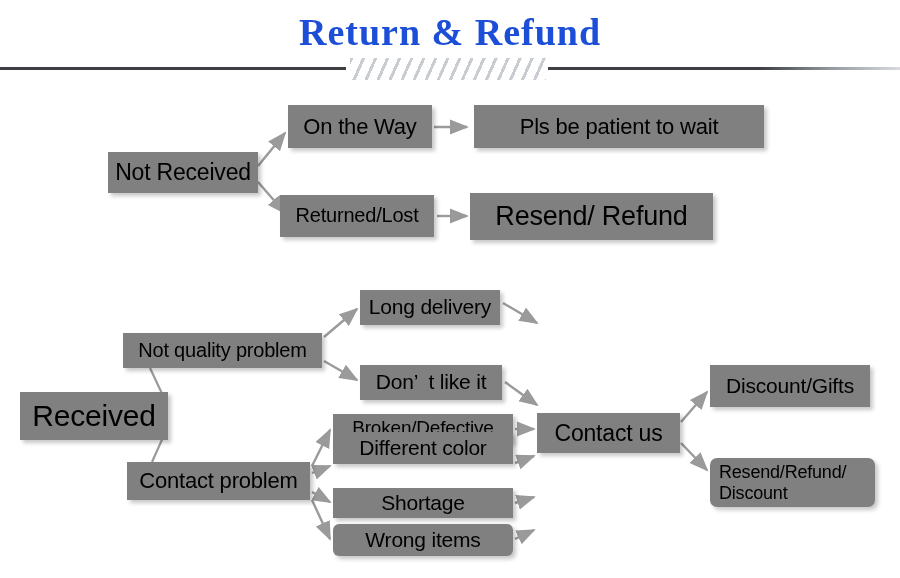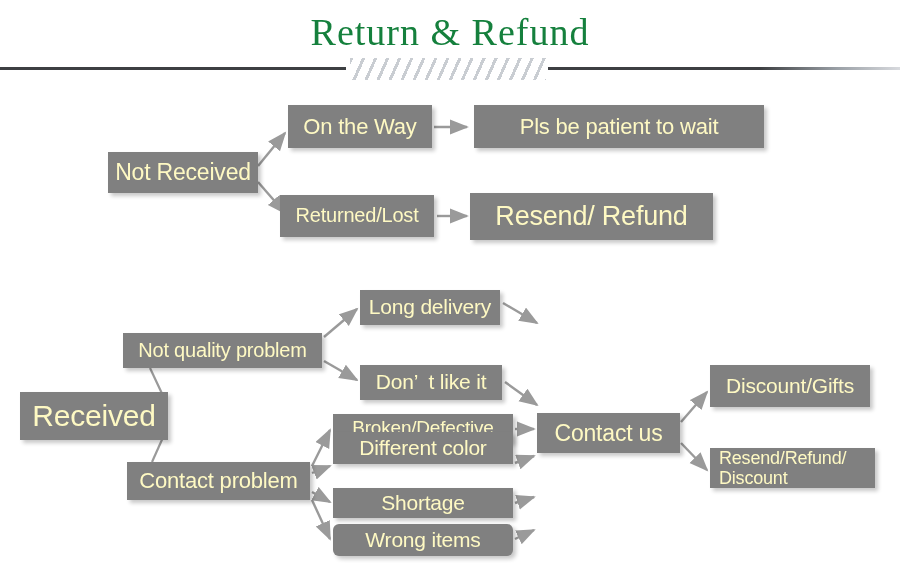--- a/index.html
+++ b/index.html
@@ -22,22 +22,22 @@
     left: 0; top: 0;
     width: 900px; height: 88px;
   }
   #page-title {
     position: absolute;
     left: 0; top: 10px;
     width: 900px;
     text-align: center;
     font-family: "Liberation Serif", "DejaVu Serif", serif;
     font-size: 38px;
-    font-weight: 400;
-    color: #15803d;
+    font-weight: 700;
+    color: #1d4ed8;
     letter-spacing: 1px;
   }
   .divider-line {
     position: absolute;
     top: 67px;
     height: 3px;
     background: #3d3f42;
   }
   #divider-left  { left: 0px;   width: 346px; }
   #divider-right { left: 548px; width: 352px; }
@@ -66,21 +66,21 @@
   #arrow-layer {
     position: absolute;
     left: 0; top: 0;
     width: 900px; height: 578px;
     pointer-events: none;
   }
 
   .node {
     position: absolute;
     background: #808080;
-    color: #fef9c3;
+    color: #000000;
     box-sizing: border-box;
     display: flex;
     align-items: center;
     justify-content: center;
     padding: 0 6px;
     box-shadow: 3px 3px 4px rgba(0,0,0,0.22);
     white-space: pre;
     line-height: 1.06;
     font-weight: 400;
     letter-spacing: -0.2px;
@@ -107,21 +107,21 @@
 
   #node-long-delivery   { left:360px; top:290px; width:140px; height:35px; font-size:21px; }
   #node-dont-like       { left:360px; top:365px; width:142px; height:35px; font-size:21px; }
   #node-broken          { left:333px; top:414px; width:180px; height:29px; font-size:19px; }
   #node-diff-color      { left:333px; top:432px; width:180px; height:32px; font-size:21px; }
   #node-shortage        { left:333px; top:488px; width:180px; height:30px; font-size:21px; }
   #node-wrong-items     { left:333px; top:524px; width:180px; height:32px; font-size:21px;border-radius:6px; }
 
   #node-contact-us      { left:537px; top:413px; width:143px; height:40px; font-size:23px; }
   #node-discount-gifts  { left:710px; top:365px; width:160px; height:42px; font-size:21px; }
-  #node-resend-discount { left:710px; top:448px; width:165px; height:40px; font-size:18px; }
+  #node-resend-discount { left:710px; top:458px; width:165px; height:49px; font-size:18px;border-radius:7px; }
 </style>
 </head>
 <body>
 
 <div id="header-area">
   <div id="page-title">Return &amp; Refund</div>
   <div class="divider-line" id="divider-left"></div>
   <div id="divider-hatch"></div>
   <div class="divider-line" id="divider-right"></div>
   <div id="divider-right-faint"></div>

